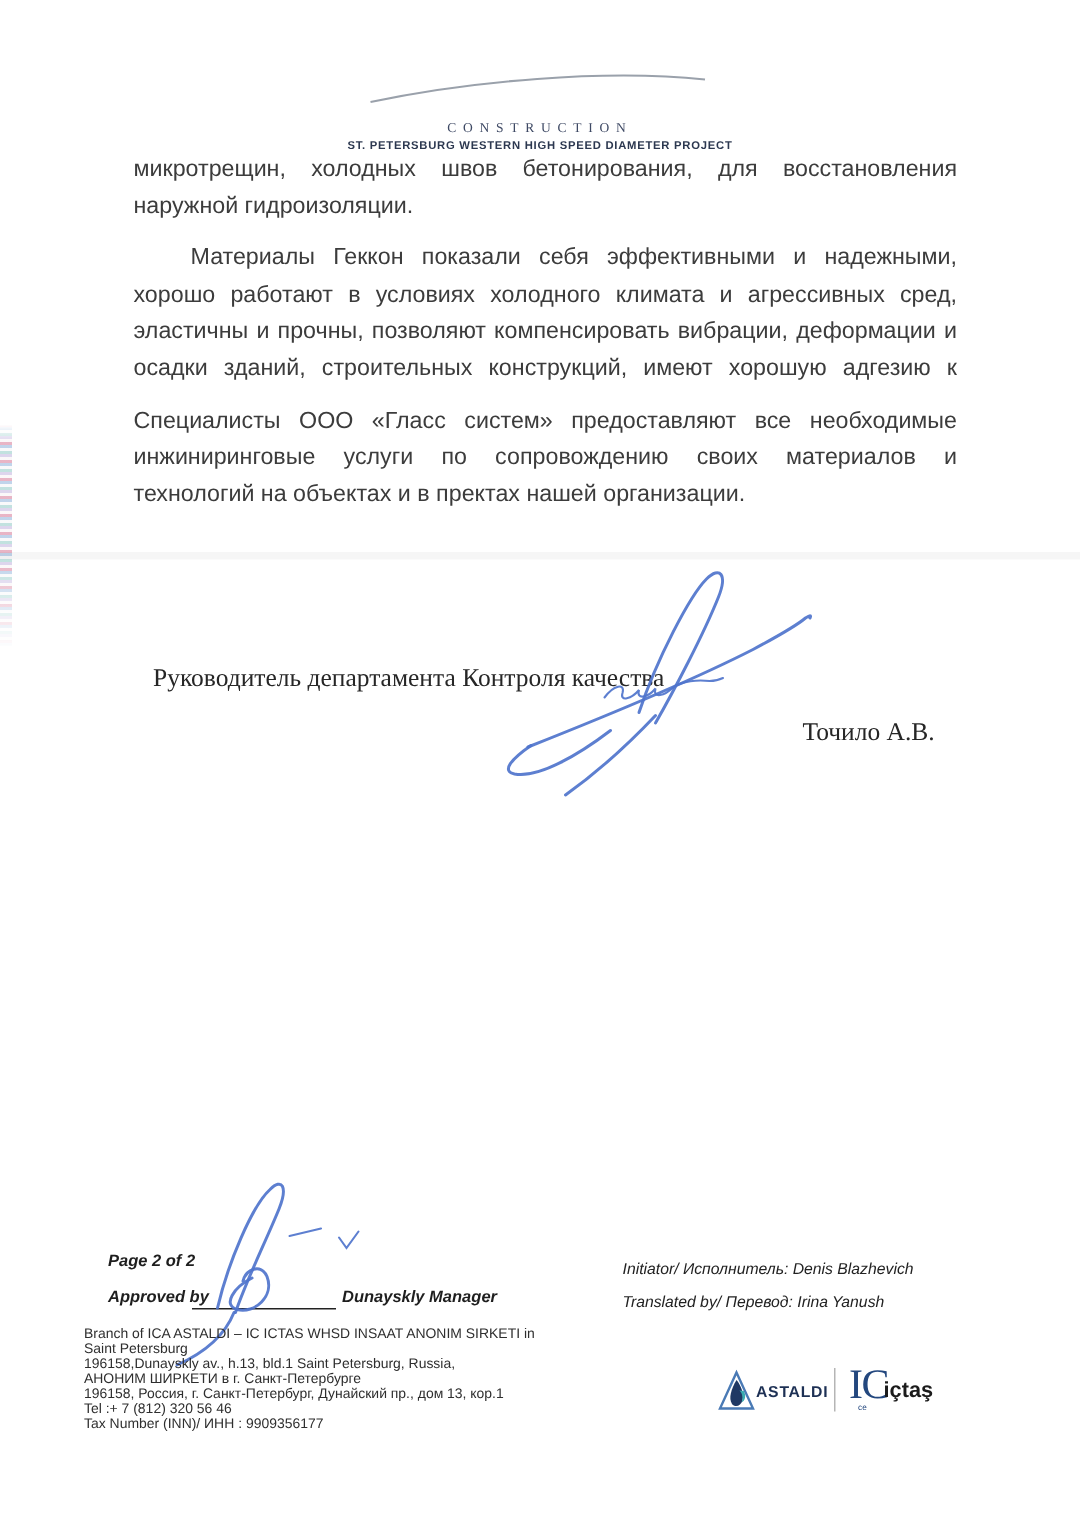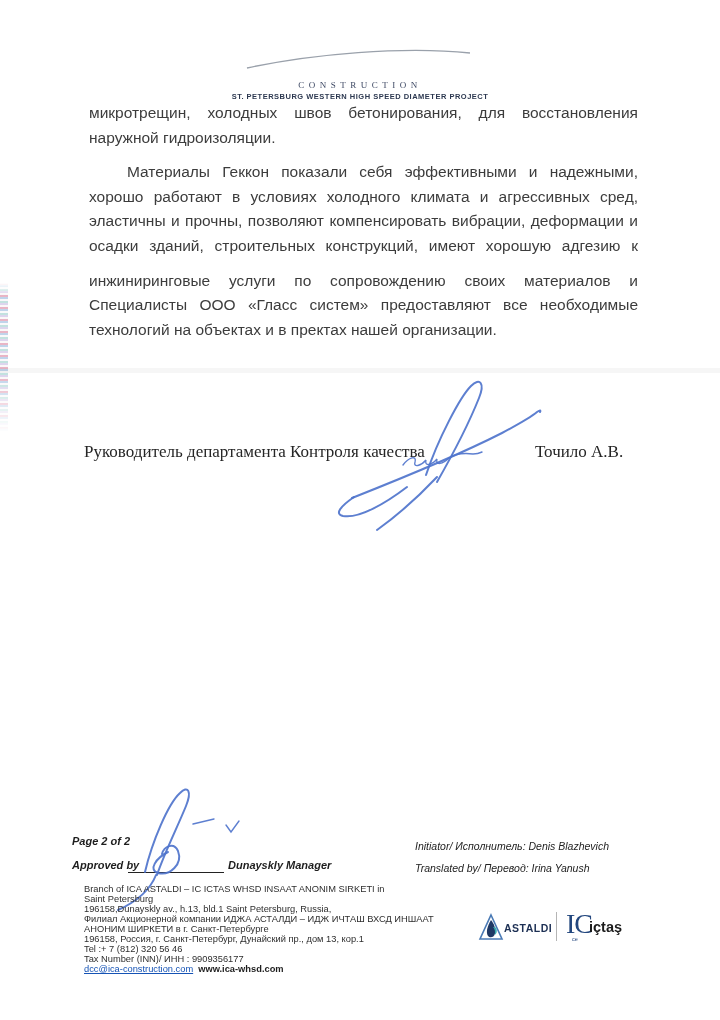--- a/index.html
+++ b/index.html
@@ -33,22 +33,22 @@
   .para { margin:0 0 10px 0; }
   .line { text-align:justify; text-align-last:justify; white-space:normal; }
   .line.last { text-align-last:left; }
   .para.indent .line:first-child { text-indent:38px; }
 
   
   .sign-title, .sign-name {
     position:absolute; top:442px; font-family:"Liberation Serif", serif;
     font-size:17px; color:#262626; white-space:nowrap;
   }
-  .sign-title { left:84px;text-align:right; }
-  .sign-name  { left:535px; }
+  .sign-title { left:102px;text-align:right; }
+  .sign-name  { left:535px;margin-top:36px; }
   .main-signature { position:absolute; top:375px; left:310px; }
   .sig-stroke { fill:none; stroke:var(--signature-blue, #4f74cc); stroke-width:2; stroke-linecap:round; opacity:.92; }
   .sig-thin   { stroke-width:1.4; }
 
   
   .edge-artifact {
     position:absolute; left:0; top:283px; width:8px; height:150px;
     background:repeating-linear-gradient(180deg,
       rgba(214,120,150,.55) 0 2px, rgba(130,170,215,.50) 2px 4px,
       rgba(235,235,240,.30) 4px 6px, rgba(120,190,185,.45) 6px 8px,
@@ -73,21 +73,21 @@
   .approved-signature { position:absolute; top:780px; left:100px; }
 
   .initiator-label, .translated-label {
     position:absolute; left:415px;
     font-size:10.5px; font-style:italic; color:#222; white-space:nowrap;
   }
   .initiator-label  { top:840px; }
   .translated-label { top:862px; }
 
   .address-block {
-    position:absolute; top:884px; left:84px; width:360px;
+    position:absolute; top:884px; left:56px; width:360px;
     font-size:9.3px; line-height:10.05px; color:#2e2e2e;
   }
   .contact-line { margin-top:0; }
   .email-link { color:var(--link-blue, #1553b5); text-decoration:underline; }
   .website { font-weight:bold; color:#1e1e1e; margin-left:5px; }
 
   
   .astaldi-mark { position:absolute; top:913px; left:478px; }
   .astaldi-text {
     position:absolute; top:922px; left:504px;
@@ -123,22 +123,22 @@
           <div class="line">микротрещин, холодных швов бетонирования, для восстановления</div>
           <div class="line last">наружной гидроизоляции.</div>
         </div>
         <div class="para indent">
           <div class="line">Материалы Геккон показали себя эффективными и надежными,</div>
           <div class="line">хорошо работают в условиях холодного климата и агрессивных сред,</div>
           <div class="line">эластичны и прочны, позволяют компенсировать вибрации, деформации и</div>
           <div class="line">осадки зданий, строительных конструкций, имеют хорошую адгезию к</div>
         </div>
         <div class="para">
+          <div class="line">Специалисты ООО «Гласс систем» предоставляют все необходимые</div>
           <div class="line">инжиниринговые  услуги по сопровождению своих материалов и</div>
-          <div class="line">Специалисты ООО «Гласс систем» предоставляют все необходимые</div>
           <div class="line last">технологий на объектах и в пректах нашей организации.</div>
         </div>
       </div>
   </div>
 
   <span class="sign-title">Руководитель департамента Контроля качества</span>
   <span class="sign-name">Точило А.В.</span>
   <svg class="main-signature" width="235" height="170" viewBox="0 0 235 170">
     <path class="sig-stroke" d="M 116 100 C 128 64 150 22 161 11 C 170 2 175 8 169 23 C 159 48 139 86 127 107"></path>
     <path class="sig-stroke" d="M 42 123 C 85 106 145 82 192 58 C 207 50 220 43 227 37 C 230 35 231 35 230 37"></path>
@@ -160,29 +160,25 @@
   </svg>
 
   <div class="initiator-label">Initiator/ Исполнитель: Denis Blazhevich</div>
   <div class="translated-label">Translated by/ Перевод:  Irina Yanush</div>
 
   <div class="address-block">
     <div>
         <div class="addr-line">Branch of ICA ASTALDI – IC ICTAS WHSD INSAAT ANONIM SIRKETI in</div>
         <div class="addr-line">Saint Petersburg</div>
         <div class="addr-line">196158,Dunayskly av., h.13, bld.1 Saint Petersburg, Russia,</div>
-        <div class="addr-line">Филиал Акционерной компании ИДЖА АСТАЛДИ – ИДЖ ИЧТАШ ВХСД ИНШААТ</div>
         <div class="addr-line">АНОНИМ ШИРКЕТИ в г. Санкт-Петербурге</div>
         <div class="addr-line">196158, Россия, г. Санкт-Петербург, Дунайский пр., дом 13, кор.1</div>
         <div class="addr-line">Tel :+ 7 (812) 320 56 46</div>
         <div class="addr-line">Tax Number (INN)/ ИНН : 9909356177</div>
       </div>
-    <div class="contact-line">
-      <a class="email-link" href="#">dcc@ica-construction.com</a><span class="website">www.ica-whsd.com</span>
-    </div>
   </div>
 
   <svg class="astaldi-mark" width="26" height="28" viewBox="0 0 26 28">
     <polygon points="13,2 24,26 2,26" fill="none" stroke="#4a7ab5" stroke-width="1.6"></polygon>
     <path d="M 13 7 C 9.5 13 7.5 19 10 23 C 12 25.5 16 24.5 17 20.5 C 18.2 15.5 15.5 10 13 7 Z" fill="#1f3864"></path>
     <path d="M 15 14 C 17 16 17.6 19.5 16.5 21.8 C 19 21 19.5 17 17.8 14.4 Z" fill="#3aacb0"></path>
   </svg>
   <div class="astaldi-text">ASTALDI</div>
   <div class="logo-divider"></div>
   <div class="ic-text">IC</div>

